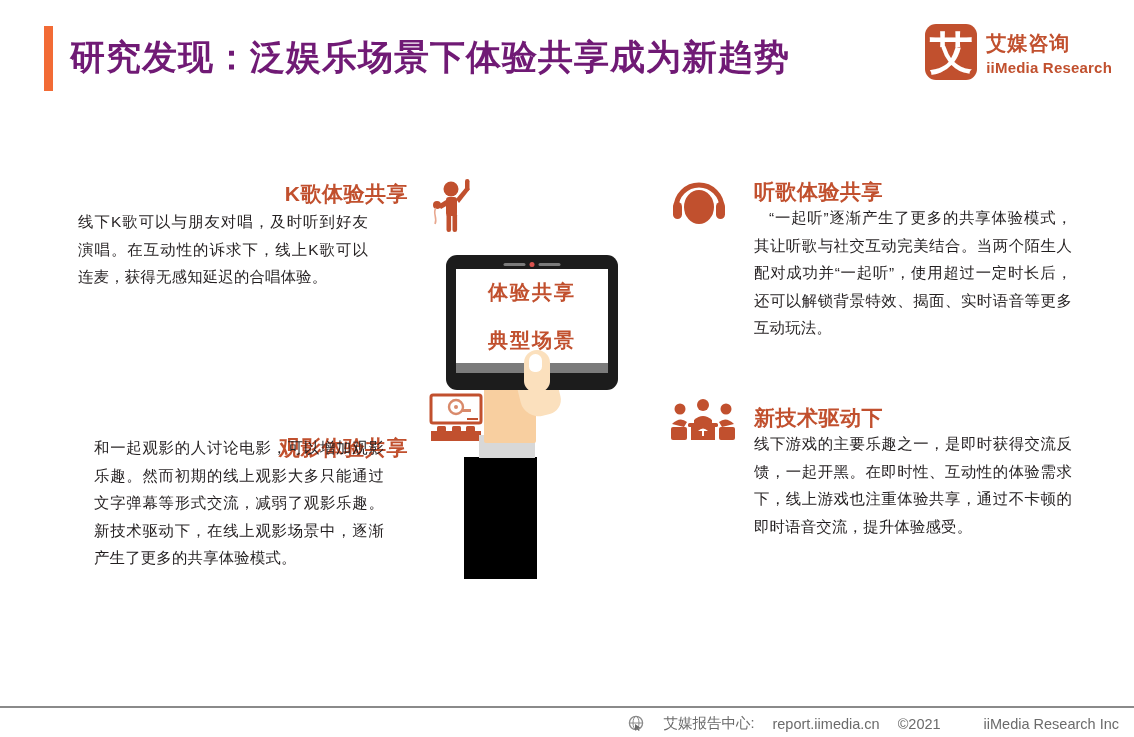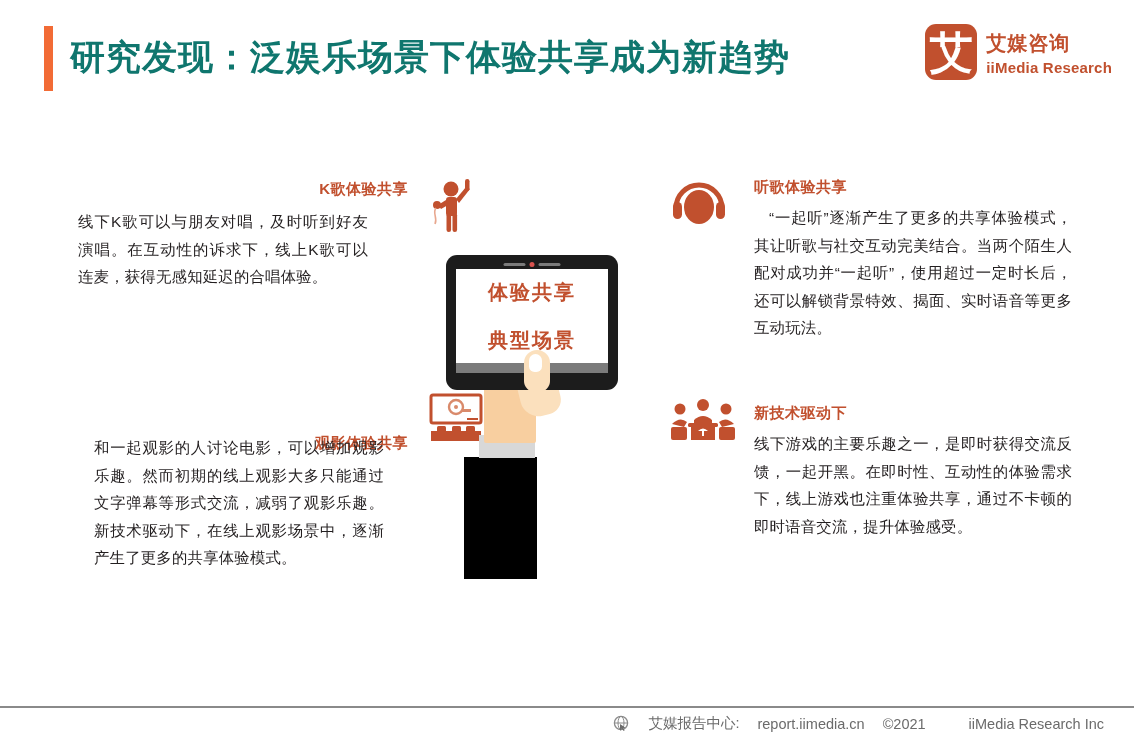--- a/index.html
+++ b/index.html
@@ -26,21 +26,21 @@
     left: 44px; top: 26px;
     width: 9px; height: 65px;
     background: #F26B35;
   }
   .page-title {
     position: absolute;
     left: 70px; top: 28px;
     font-size: 35px;
     font-weight: bold;
     letter-spacing: 1px;
-    color: #0f766e;
+    color: #701a75;
     white-space: nowrap;
     line-height: 58px;
   }
 
   
   .logo {
     position: absolute;
     right: 22px; top: 22px;
     height: 60px;
     display: flex;
@@ -86,21 +86,21 @@
   }
 
   
   .block { position: absolute; }
   .block .icon-wrap {
     position: absolute;
     width: 62px; height: 58px;
   }
   .block .heading {
     position: absolute;
-    font-size: 15px;
+    font-size: 21px;
     font-weight: bold;
     color: #C1502E;
     white-space: nowrap;
     letter-spacing: 0.5px;
   }
   .block .body {
     position: absolute;
     font-size: 15.4px;
     color: #231f20;
     line-height: 27.5px;
@@ -247,21 +247,21 @@
     width: 1134px; height: 2px;
     background: #8a8a8a;
   }
   .footer {
     position: absolute;
     left: 0; top: 710px;
     width: 1134px; height: 27px;
     display: flex;
     align-items: center;
     justify-content: flex-end;
-    padding-right: 30px;
+    padding-right: 15px;
     box-sizing: border-box;
     font-size: 14.5px;
     color: #6b6b6b;
     gap: 18px;
   }
   .footer .sep { display: inline-block; width: 7px; }
   svg { display: block; }
 </style>
 </head>
 <body>

